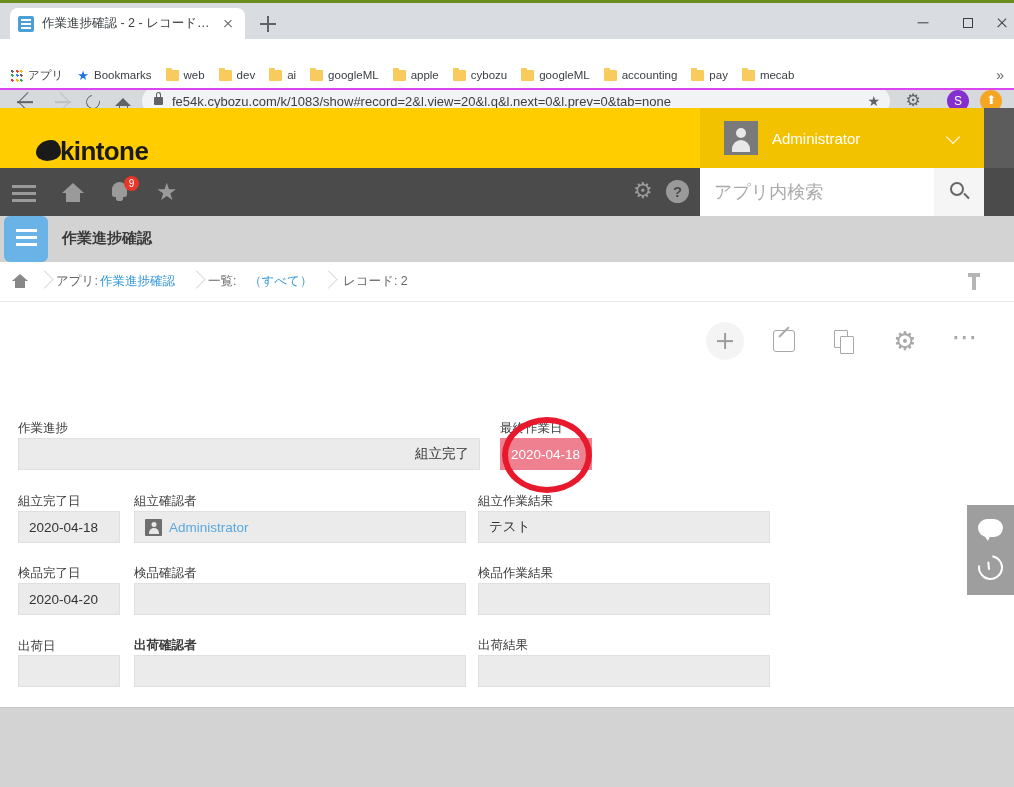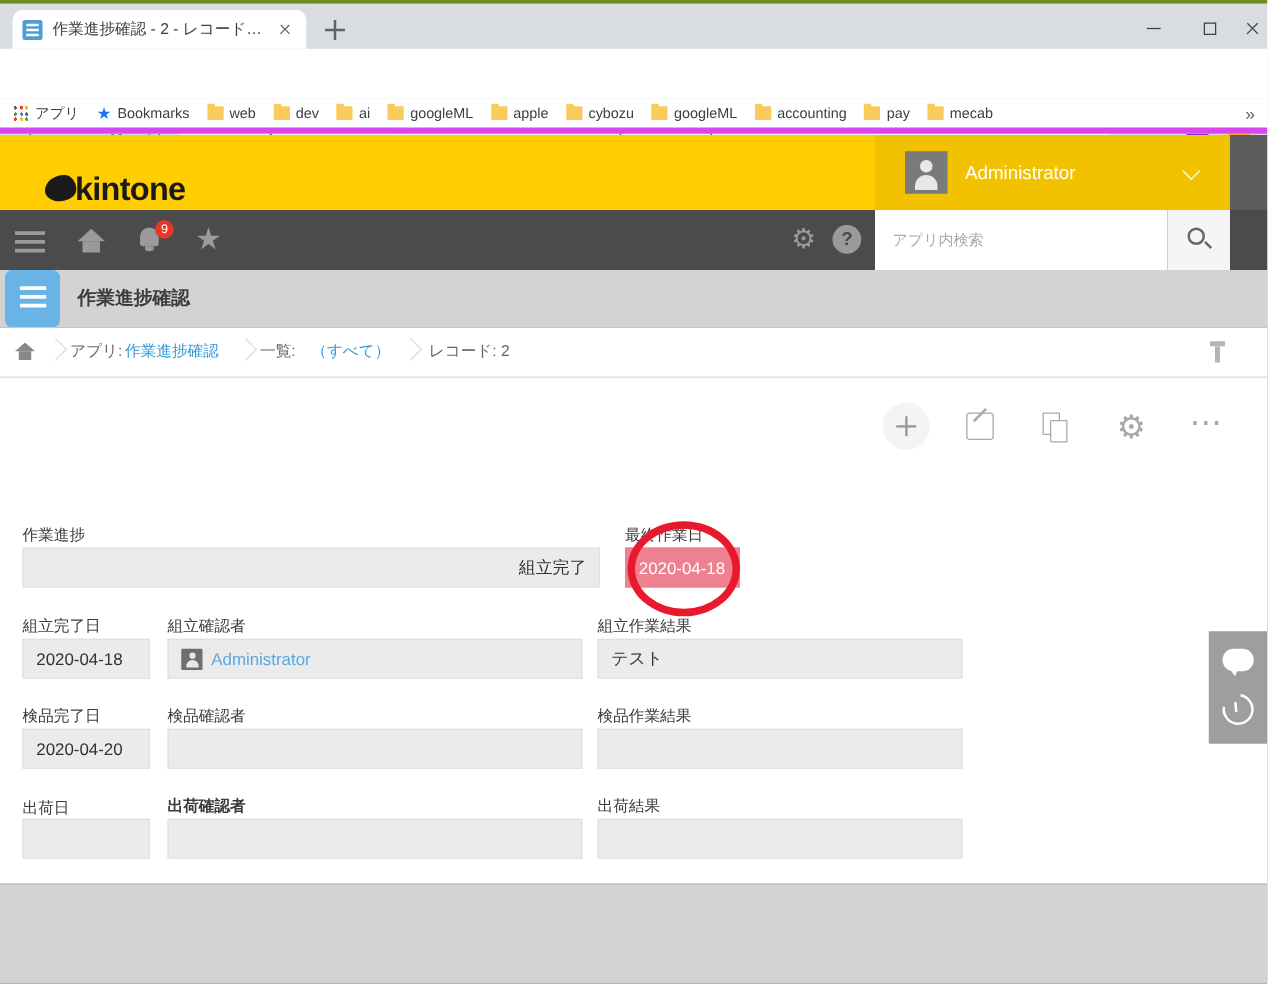--- a/index.html
+++ b/index.html
@@ -119,23 +119,23 @@
   .avatar-s {
     position:absolute; left:947px; top:51px; width:22px; height:22px; border-radius:50%;
     background:#8430ce; color:#fff; font-size:12px; line-height:22px; text-align:center;
   }
   .upd {
     position:absolute; left:980px; top:51px; width:22px; height:22px; border-radius:50%;
     background:#f5a623; color:#fff; font-size:12px; line-height:21px; text-align:center;
   }
 
   .bookmarks {
-    position:absolute; left:0; top:79px; width:1014px; height:28px; background:#fff;
+    position:absolute; left:0; top:62px; width:1014px; height:28px; background:#fff;
     display:flex; align-items:center; padding-left:10px; box-sizing:border-box;
-    border-bottom:5px solid #d946ef;
+    border-bottom:2px solid #d946ef;
     text-align:center;
   }
   .bm { display:flex; align-items:center; margin-right:14px; font-size:11.5px; color:#3c4043; white-space:nowrap; }
   .bm-grid {
     width:13px; height:13px; margin-right:5px; flex:0 0 auto;
     background-image:
       radial-gradient(circle 1.4px, #5f6368 99%, transparent 0),
       radial-gradient(circle 1.4px, #ea4335 99%, transparent 0),
       radial-gradient(circle 1.4px, #fbbc04 99%, transparent 0),
       radial-gradient(circle 1.4px, #34a853 99%, transparent 0),
@@ -153,21 +153,21 @@
     background:#f9cb5c; position:relative;
   }
   .bm-folder::before {
     content:""; position:absolute; left:0; top:-2px; width:6px; height:3px;
     background:#f9cb5c; border-radius:1px 1px 0 0;
   }
   .bm-more { position:absolute; right:10px; font-size:14px; color:#5f6368; }
 
   
   .kt {
-    position:absolute; left:0; top:108px; width:1014px; height:679px; background:#14532d; overflow:hidden;
+    position:absolute; left:0; top:108px; width:1014px; height:679px; background:#701a75; overflow:hidden;
   }
   .kt-header { position:absolute; left:0; top:0; width:1014px; height:60px; background:#ffcd00; }
   .kt-blob {
     position:absolute; left:36px; top:32px; width:25px; height:21px; background:#1a1a1a;
     border-radius:62% 38% 55% 45% / 60% 55% 45% 40%;
   }
   .kt-logo-text { position:absolute; left:60px; top:28px; font-size:26px; font-weight:bold; color:#1a1a1a; letter-spacing:-0.6px;}
   .kt-user {
     position:absolute; left:700px; top:0; width:284px; height:60px; background:#f2c200;
     display:flex; align-items:center;
@@ -208,21 +208,21 @@
     background:#e8362a; color:#fff; font-size:10px; line-height:15px; text-align:center; padding:0 2px; box-sizing:border-box;
   }
   .kt-star { position:absolute; left:12px; top:12px; font-size:24px; color:#9a9a9a; line-height:24px; }
   .kt-gear2 { position:absolute; left:633px; top:72px; font-size:22px; color:#9a9a9a; line-height:22px; }
   .kt-help {
     position:absolute; left:666px; top:72px; width:23px; height:23px; border-radius:50%;
     background:#9a9a9a; color:#4b4b4b; font-size:15px; font-weight:bold; text-align:center; line-height:23px;
   }
   .kt-search {
     position:absolute; left:700px; top:60px; width:234px; height:48px; background:#fff;
-    border:none; outline:none; padding:0 14px; box-sizing:border-box; font-size:12px; color:#333;
+    border:none; outline:none; padding:0 14px; box-sizing:border-box; font-size:18px; color:#333;
     font-family:"Liberation Sans", sans-serif;
   }
   .kt-search::placeholder { color:#aaa; }
   .kt-searchbtn { position:absolute; left:934px; top:60px; width:50px; height:48px; background:#f5f5f5; }
   .kt-mag {
     position:absolute; left:16px; top:14px; width:14px; height:14px; border:2px solid #666; border-radius:50%; box-sizing:border-box;
   }
   .kt-mag::after { content:""; position:absolute; left:11px; top:11px; width:7px; height:2px; background:#666; transform:rotate(45deg); }
   .kt-nav-edge { position:absolute; left:984px; top:60px; width:30px; height:48px; background:#4b4b4b; }
 

